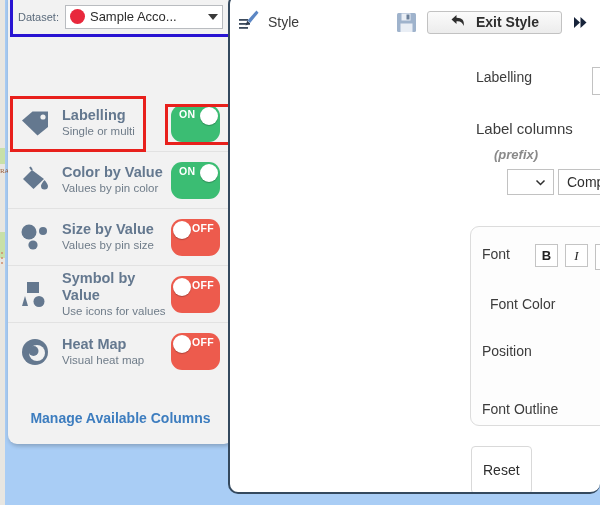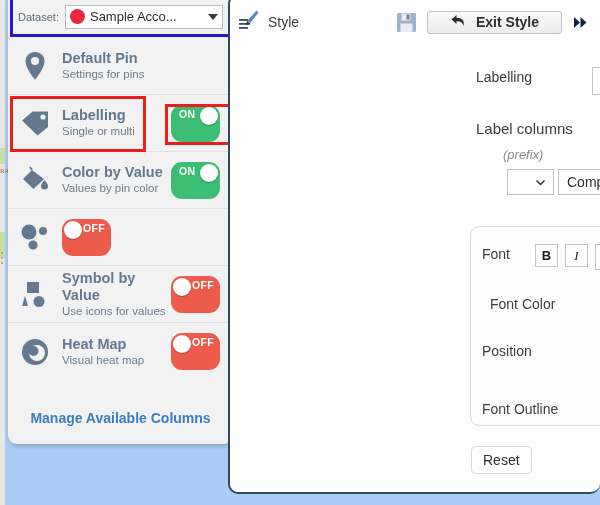--- a/index.html
+++ b/index.html
@@ -211,39 +211,39 @@
   }
 
   .lbl-columns {
     position: absolute; left: 246px; top: 124px;
     font-size: 15px; color: #3c3c3c;
   }
   .prefix-cap, .suffix-cap {
     position: absolute; top: 151px;
     font-size: 13px; font-style: italic; color: #8a8a8a;
   }
-  .prefix-cap { left: 273px; }
+  .prefix-cap { left: 264px; font-weight: bold; }
 
   .font-box {
     position: absolute; left: 240px; top: 230px;
     width: 350px; height: 200px;
     background: #fdfdfd;
     border: 1px solid #dcdcdc; border-radius: 9px;
   }
 
   .sq-btn {
     width: 23px; height: 23px;
     border: 1px solid #c4c4c4; background: #fff;
     display: flex; align-items: center; justify-content: center;
     font-size: 13px; color: #222;
   }
 
   .btn-reset {
     position: absolute; left: 241px; top: 450px;
-    min-width: 56px; height: 28px;
+    min-width: 56px; height: 48px;
     border: 1px solid #d9d9d9; border-radius: 4px;
     background: #fff;
     display: flex; align-items: center; justify-content: center;
     padding: 0 11px;
     font-size: 14px; color: #2e2e2e;
   }
 </style>
 </head>
 <body>
 
@@ -265,33 +265,20 @@
     <div class="dataset-bar">
       <span class="dataset-label">Dataset:</span>
       <div class="dataset-select">
         <span class="ds-dot"></span>
         <span class="ds-text">Sample Acco...</span>
         <span class="ds-caret"></span>
       </div>
     </div>
     <div class="hl-blue"></div>
 
-    <div class="row" style="top:42px;">
-      <div class="ico">
-        <svg width="24" height="30" viewBox="0 0 24 30">
-            <path d="M12 1C6.5 1 2.5 5 2.5 10.2c0 6.3 7.4 16 9.5 18.6 2.1-2.6 9.5-12.3 9.5-18.6C21.5 5 17.5 1 12 1z" fill="#64788f"></path>
-            <circle cx="12" cy="10" r="4" fill="#f2f2f2"></circle>
-          </svg>
-      </div>
-      <div class="txt">
-        <div class="t1">Default Pin</div>
-        <div class="t2">Settings for pins</div>
-      </div>
-      <div class="tog"></div>
-    </div>
 
     <div class="row" style="top:99px;">
       <div class="ico">
         <svg width="30" height="28" viewBox="0 0 30 28">
             <path d="M2 11.5 12.5 2.5 28 2.5 28 18 17.5 26.5z" fill="#64788f"></path>
             <circle cx="23" cy="8" r="2.6" fill="#f2f2f2"></circle>
           </svg>
       </div>
       <div class="txt">
         <div class="t1">Labelling</div>
@@ -327,20 +314,24 @@
       </div>
     </div>
 
     <div class="row" style="top:213px;">
       <div class="ico">
         <svg width="30" height="28" viewBox="0 0 30 28">
             <circle cx="9" cy="9" r="7.5" fill="#64788f"></circle>
             <circle cx="23" cy="8" r="4" fill="#64788f"></circle>
             <circle cx="13" cy="22" r="4.6" fill="#64788f"></circle>
           </svg>
+      </div>
+      <div class="txt">
+        <div class="t1">Size by Value</div>
+        <div class="t2">Values by pin size</div>
       </div>
       <div class="tog">
         <span class="toggle off">
           <span class="lbl">OFF</span>
           <span class="knob"></span>
         </span>
       </div>
     </div>
 
     <div class="row" style="top:270px;">

